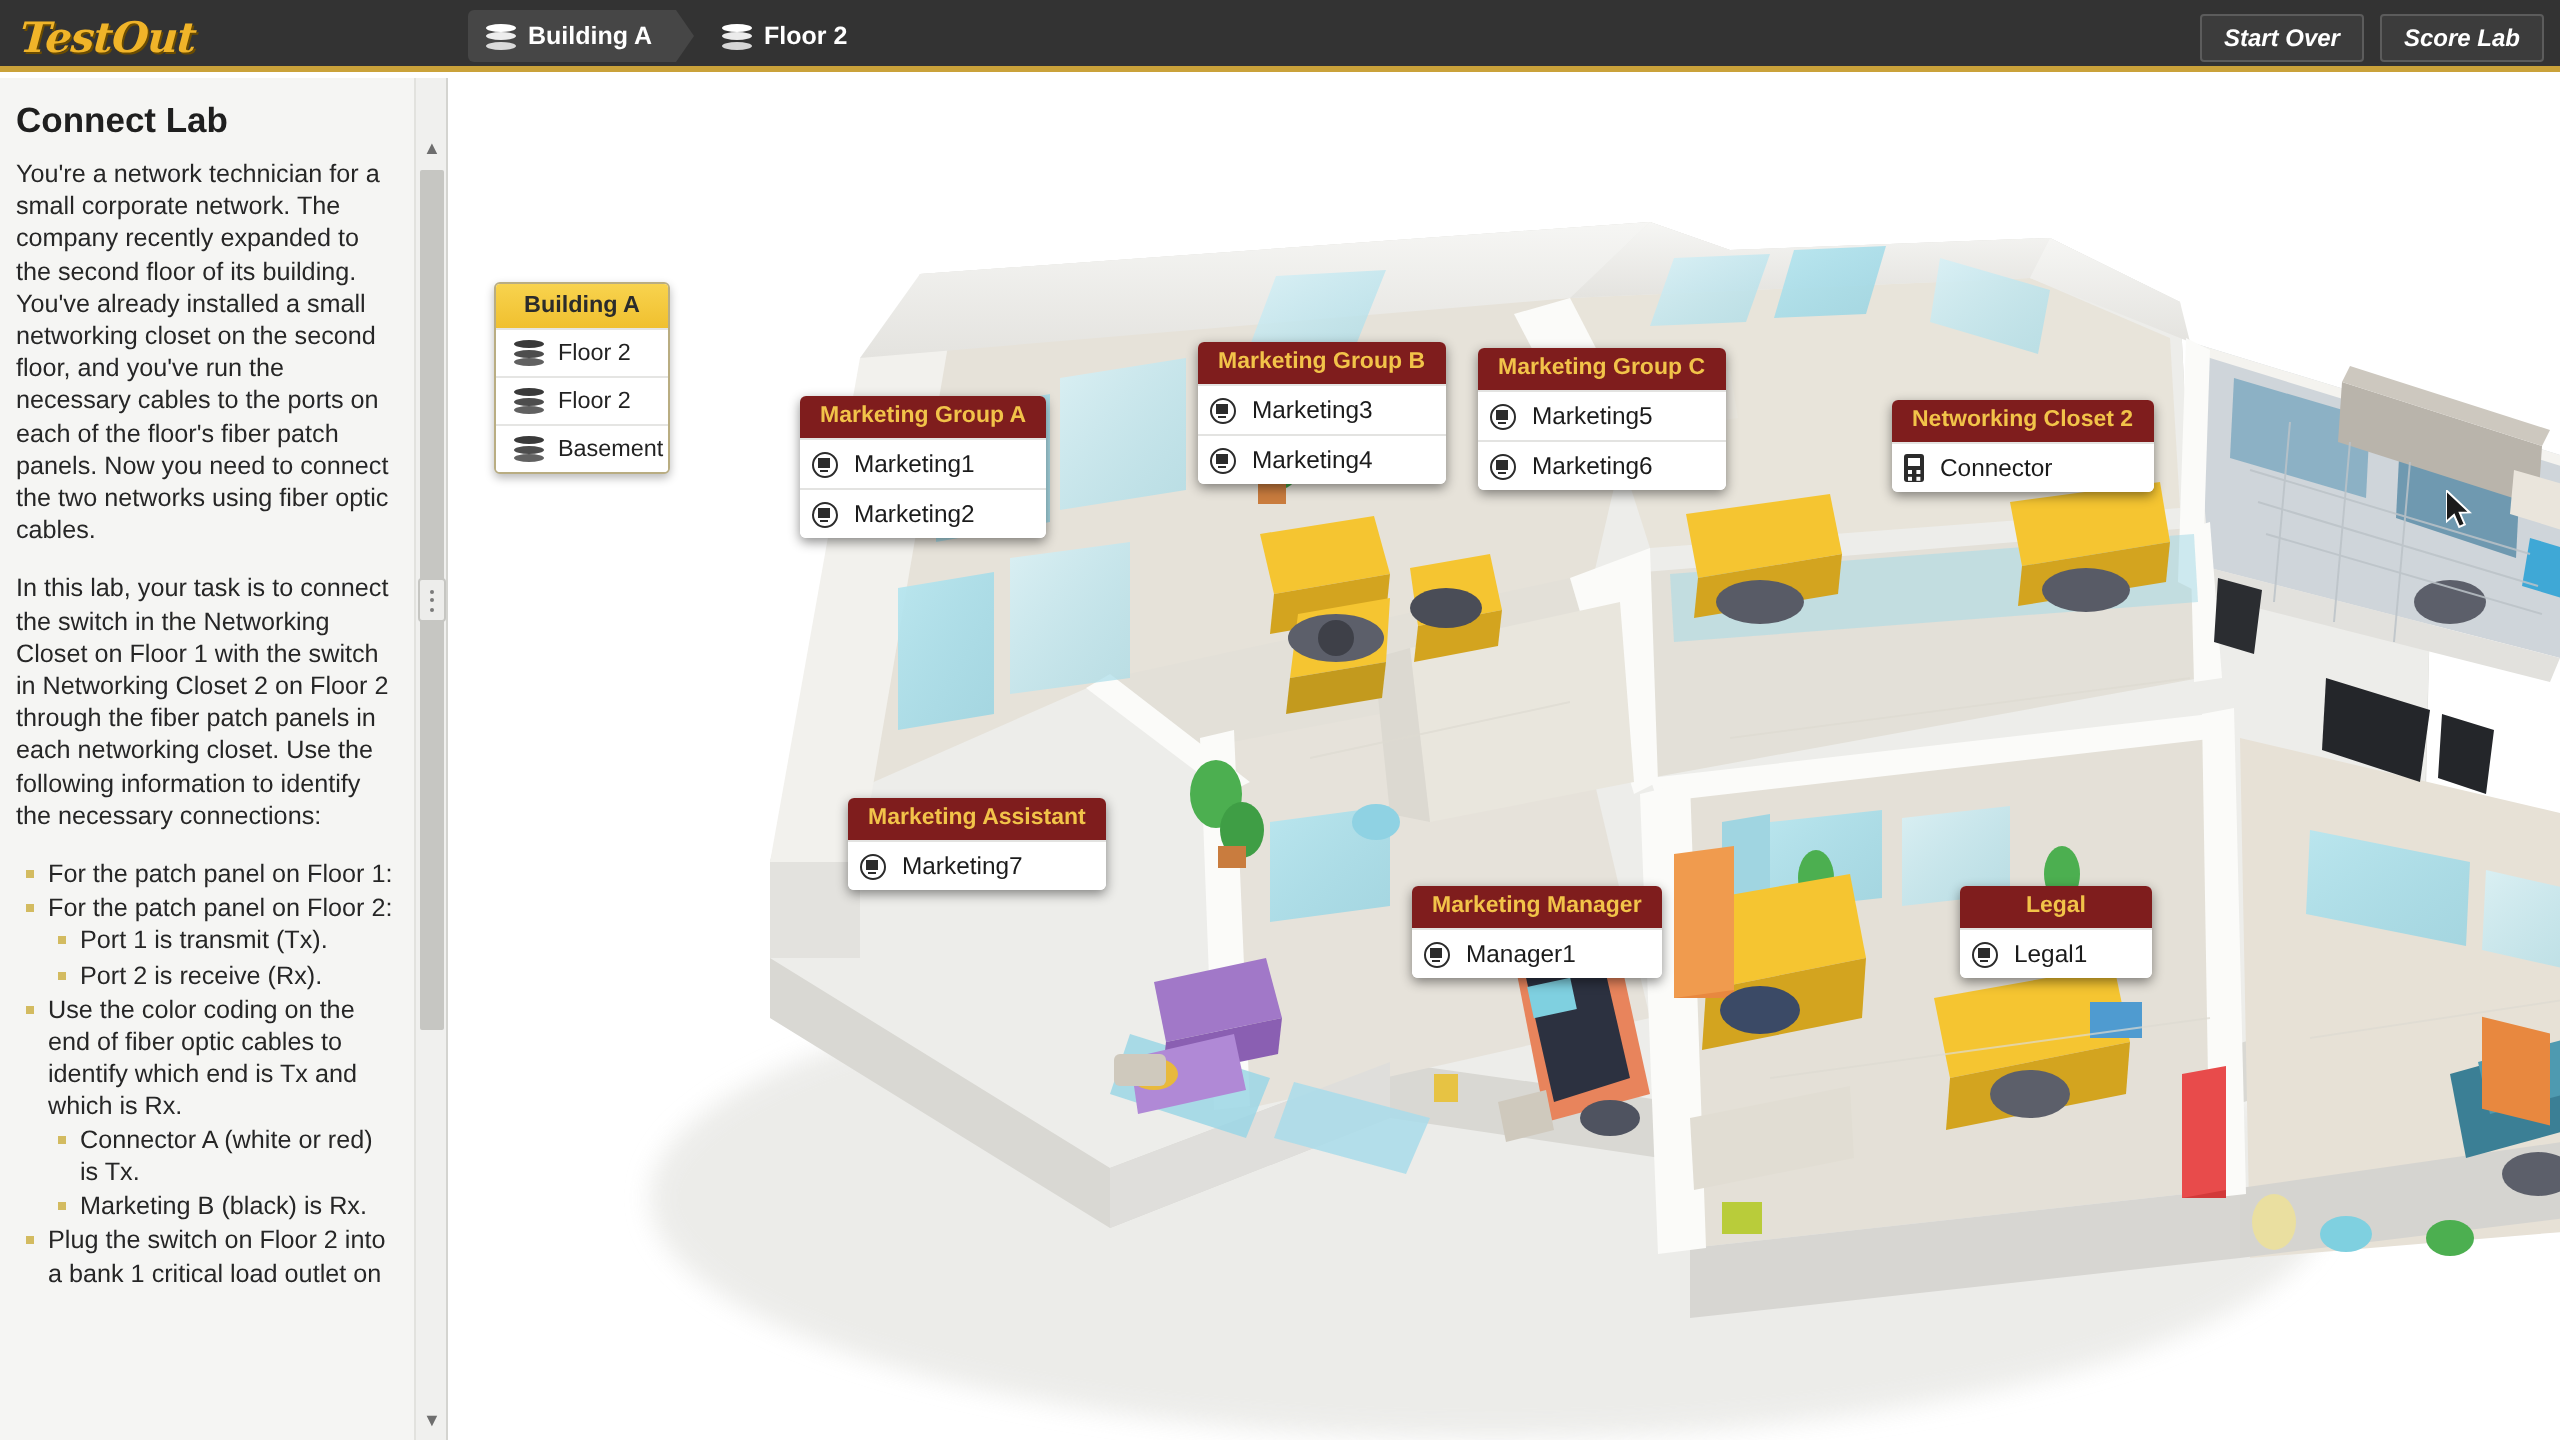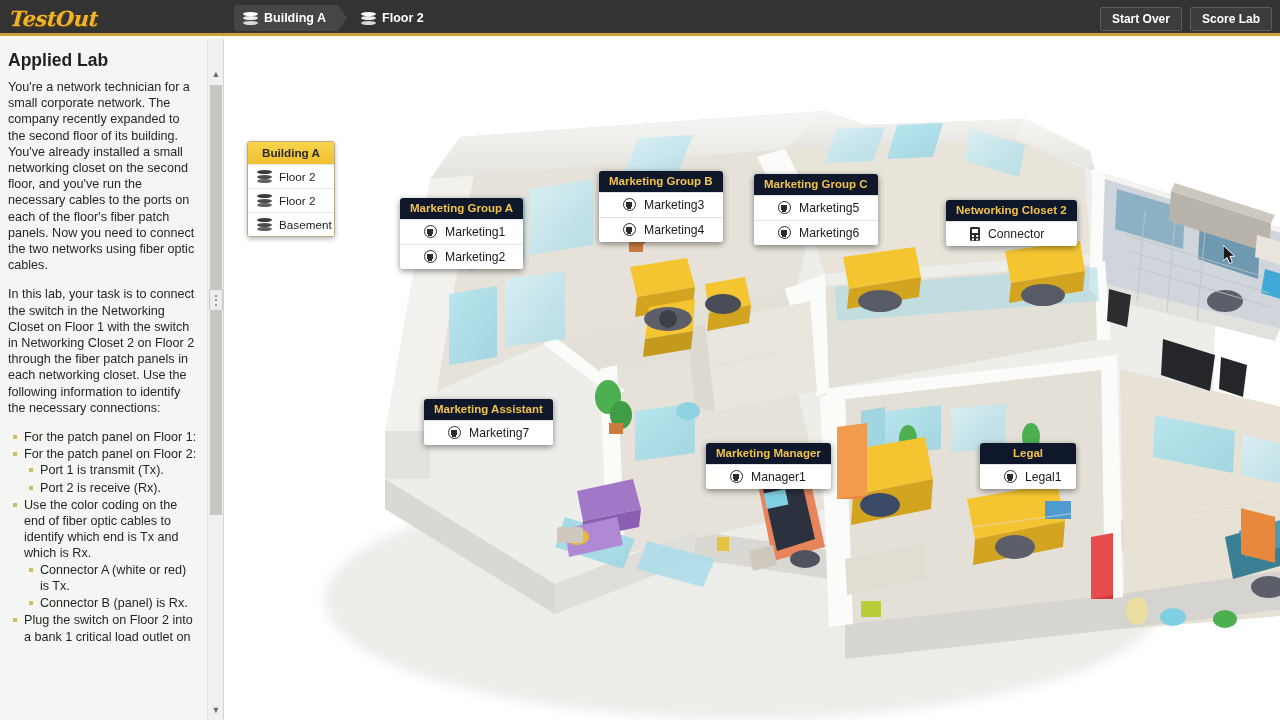--- a/index.html
+++ b/index.html
@@ -59,20 +59,21 @@
 
   .top-btns { position: absolute; right: 8px; top: 7px; display: flex; gap: 8px; }
   .top-btn {
     background: #3c3c3c;
     border: 1px solid #5c5c5c;
     border-radius: 2px;
     color: #ffffff;
     font-size: 12px; font-weight: bold;
     padding: 4px 11px;
     cursor: pointer;
+    font-style: italic;
   }
 
   
   #sidebar {
     position: absolute; left: 0; top: 39px;
     width: 224px; height: 681px;
     background: #f5f5f3;
     border-right: 1px solid #d4d4d0;
     overflow: hidden;
   }
@@ -170,30 +171,30 @@
   
   .map-card {
     position: absolute;
     background: #ffffff;
     border-radius: 3px;
     box-shadow: 0 2px 6px rgba(0,0,0,.45);
     overflow: hidden;
     min-width: 96px;
   }
   .mc-head {
-    background: #0f172a;
+    background: #7f1d1d;
     color: #f2c349;
     font-size: 11.5px; font-weight: bold;
     text-align: center;
     padding: 4px 10px 5px 10px;
     white-space: nowrap;
   }
   .mc-row {
-    display: flex; align-items: flex-start; gap: 8px;
-    padding: 5px 12px 5px 24px;
+    display: flex; align-items: center; gap: 8px;
+    padding: 5px 12px 5px 6px;
     font-size: 12.2px; color: #1b1b1b;
     background: #ffffff;
     border-top: 1px solid #e3e3e1;
     white-space: nowrap; cursor: pointer;
   }
   .mc-row:first-of-type { border-top: none; }
   .pc-icon {
     flex: 0 0 auto;
     width: 13px; height: 13px; border-radius: 50%;
     border: 1.4px solid #2b2b2b; position: relative;
@@ -250,40 +251,40 @@
   </div>
 
   <div class="top-btns">
     <button class="top-btn">Start Over</button>
     <button class="top-btn">Score Lab</button>
   </div>
 </div>
 
 <div id="sidebar">
   <div id="sidebar-inner">
-    <div id="lab-title">Applied Lab</div>
+    <div id="lab-title">Connect Lab</div>
     <div class="para">You're a network technician for a small corporate network. The company recently expanded to the second floor of its building. You've already installed a small networking closet on the second floor, and you've run the necessary cables to the ports on each of the floor's fiber patch panels. Now you need to connect the two networks using fiber optic cables.</div>
     <div class="para">In this lab, your task is to connect the switch in the Networking Closet on Floor 1 with the switch in Networking Closet 2 on Floor 2 through the fiber patch panels in each networking closet. Use the following information to identify the necessary connections:</div>
 
     <ul class="bullets">
       <li>
         <span>For the patch panel on Floor 1:</span>
       </li>
       <li>
         <span>For the patch panel on Floor 2:</span>
         <ul class="sub">
           <li>Port 1 is transmit (Tx).</li>
           <li>Port 2 is receive (Rx).</li>
         </ul>
       </li>
       <li>
         <span>Use the color coding on the end of fiber optic cables to identify which end is Tx and which is Rx.</span>
         <ul class="sub">
           <li>Connector A (white or red) is Tx.</li>
-          <li>Connector B (panel) is Rx.</li>
+          <li>Marketing B (black) is Rx.</li>
         </ul>
       </li>
       <li>
         <span>Plug the switch on Floor 2 into a bank 1 critical load outlet on</span>
       </li>
     </ul>
   </div>
 
   <div id="sb-track">
     <div class="sb-arrow" id="sb-up">▲</div>
@@ -556,21 +557,21 @@
     <div class="mc-row">
       <span class="pc-icon"></span>
       <span>Marketing3</span>
     </div>
     <div class="mc-row">
       <span class="pc-icon"></span>
       <span>Marketing4</span>
     </div>
   </div>
 
-  <div class="map-card" style="left:529px; top:135px;">
+  <div class="map-card" style="left:514px; top:135px;">
     <div class="mc-head">Marketing Group C</div>
     <div class="mc-row">
       <span class="pc-icon"></span>
       <span>Marketing5</span>
     </div>
     <div class="mc-row">
       <span class="pc-icon"></span>
       <span>Marketing6</span>
     </div>
   </div>

